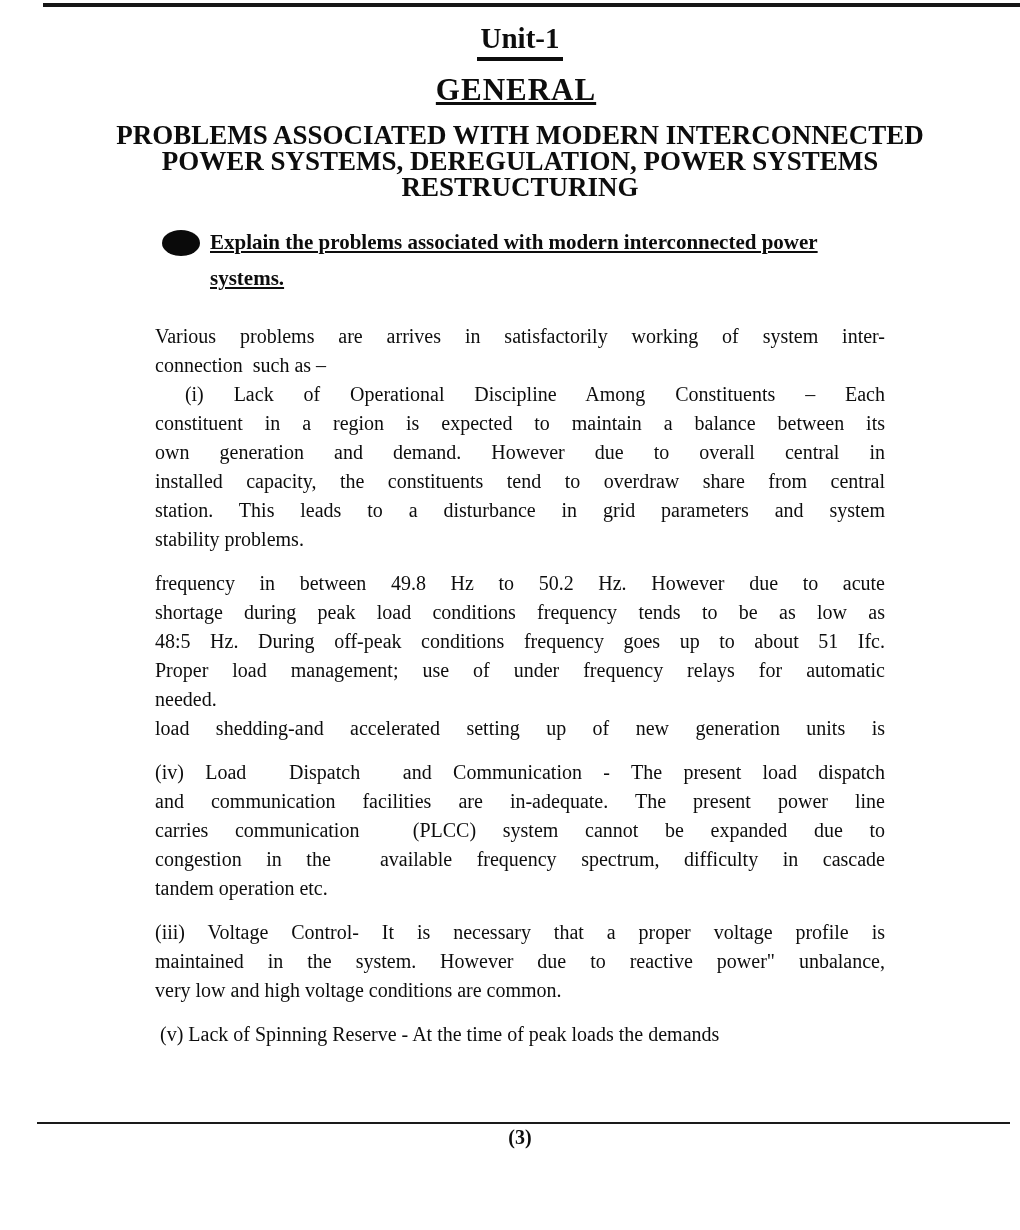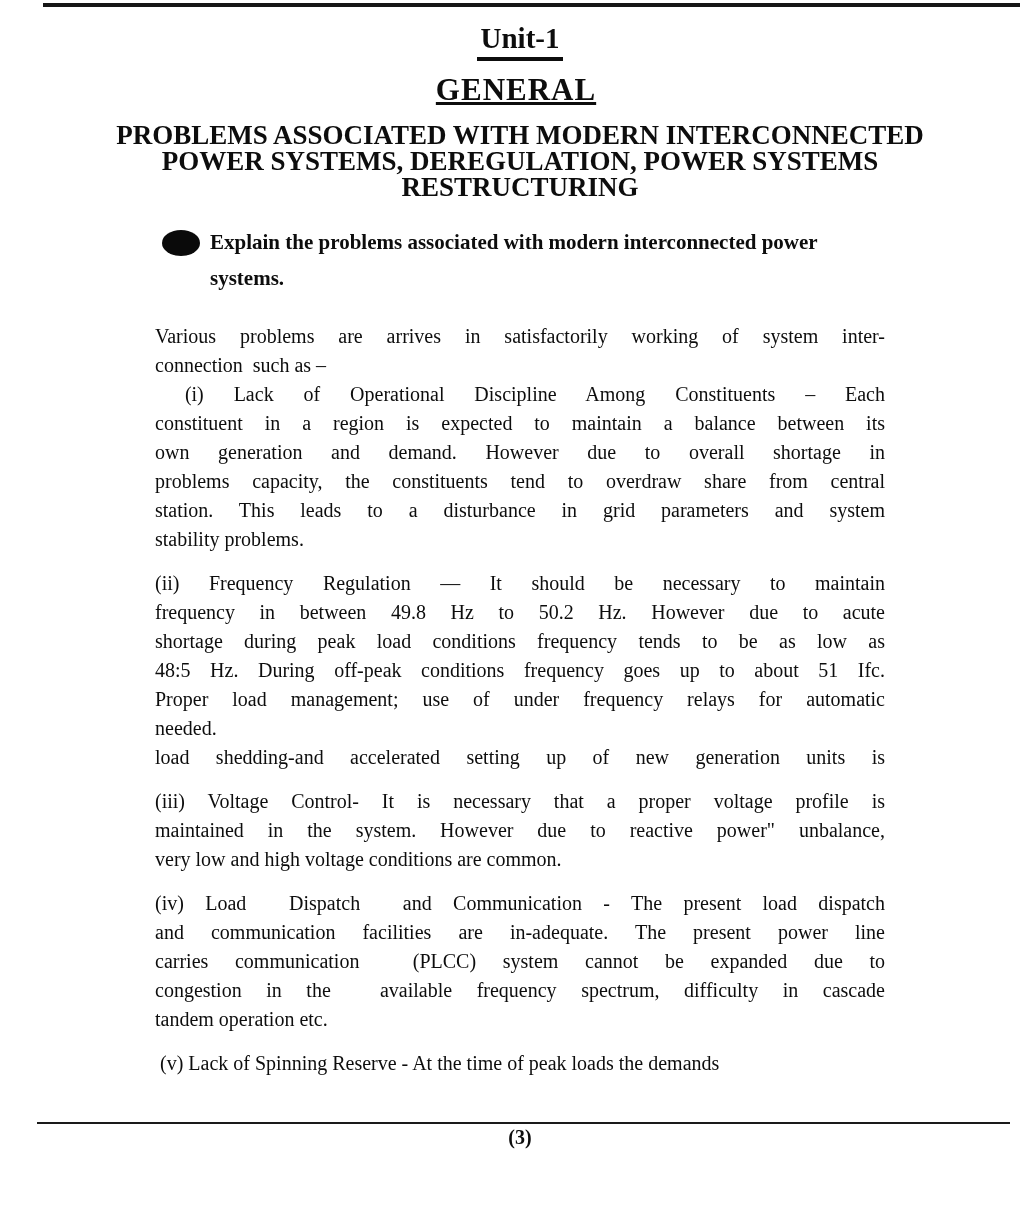--- a/index.html
+++ b/index.html
@@ -61,20 +61,21 @@
     background: #0a0a0a;
     border-radius: 50%;
   }
   .qtext {
     position: absolute;
     left: 210px; top: 0;
     width: 690px;
     font-size: 21px;
     font-weight: 700;
     line-height: 36px;
+    text-decoration: underline;
   }
   .qln { height: 36px; overflow: hidden; }
   .body {
     position: absolute;
     left: 155px; top: 322px;
     width: 730px;
     font-size: 20px;
     line-height: 29px;
   }
   .para { margin: 0; }
@@ -120,45 +121,44 @@
   </div>
 
   <div class="body">
       <div class="para">
         <div class="ln j">Various problems are arrives in satisfactorily working of system inter-</div>
         <div class="ln">connection&nbsp; such as –</div>
       </div>
       <div class="para">
         <div class="ln j">&nbsp;(i) Lack of Operational Discipline Among Constituents – Each</div>
         <div class="ln j">constituent in a region is expected to maintain a balance between its</div>
-        <div class="ln j">own generation and demand. However due to overall shortage in</div>
-        <div class="ln j">problems capacity, the constituents tend to overdraw share from central</div>
+        <div class="ln j">own generation and demand. However due to overall central in</div>
+        <div class="ln j">installed capacity, the constituents tend to overdraw share from central</div>
         <div class="ln j">station. This leads to a disturbance in grid parameters and system</div>
         <div class="ln">stability problems.</div>
       </div>
       <div class="para gap">
-        <div class="ln j">(ii) Frequency Regulation — It should be necessary to maintain</div>
         <div class="ln j">frequency in between 49.8 Hz to 50.2 Hz. However due to acute</div>
         <div class="ln j">shortage during peak load conditions frequency tends to be as low as</div>
         <div class="ln j">48:5 Hz. During off-peak conditions frequency goes up to about 51 Ifc.</div>
         <div class="ln j">Proper load management; use of under frequency relays for automatic</div>
         <div class="ln">needed.</div>
         <div class="ln j">load shedding-and accelerated setting up of new generation units is</div>
       </div>
       <div class="para gap">
-        <div class="ln j">(iii) Voltage Control- It is necessary that a proper voltage profile is</div>
-        <div class="ln j">maintained in the system. However due to reactive power" unbalance,</div>
-        <div class="ln">very low and high voltage conditions are common.</div>
-      </div>
-      <div class="para gap">
         <div class="ln j">(iv) Load&nbsp; Dispatch&nbsp; and Communication - The present load dispatch</div>
         <div class="ln j">and communication facilities are in-adequate. The present power line</div>
         <div class="ln j">carries communication&nbsp; (PLCC) system cannot be expanded due to</div>
         <div class="ln j">congestion in the&nbsp; available frequency spectrum, difficulty in cascade</div>
         <div class="ln">tandem operation etc.</div>
+      </div>
+      <div class="para gap">
+        <div class="ln j">(iii) Voltage Control- It is necessary that a proper voltage profile is</div>
+        <div class="ln j">maintained in the system. However due to reactive power" unbalance,</div>
+        <div class="ln">very low and high voltage conditions are common.</div>
       </div>
       <div class="para gap">
         <div class="ln">&nbsp;(v) Lack of Spinning Reserve - At the time of peak loads the demands</div>
       </div>
     </div>
 
   <div class="rule-bottom"></div>
   <div class="pageno">(3)</div>
 </div>
 

